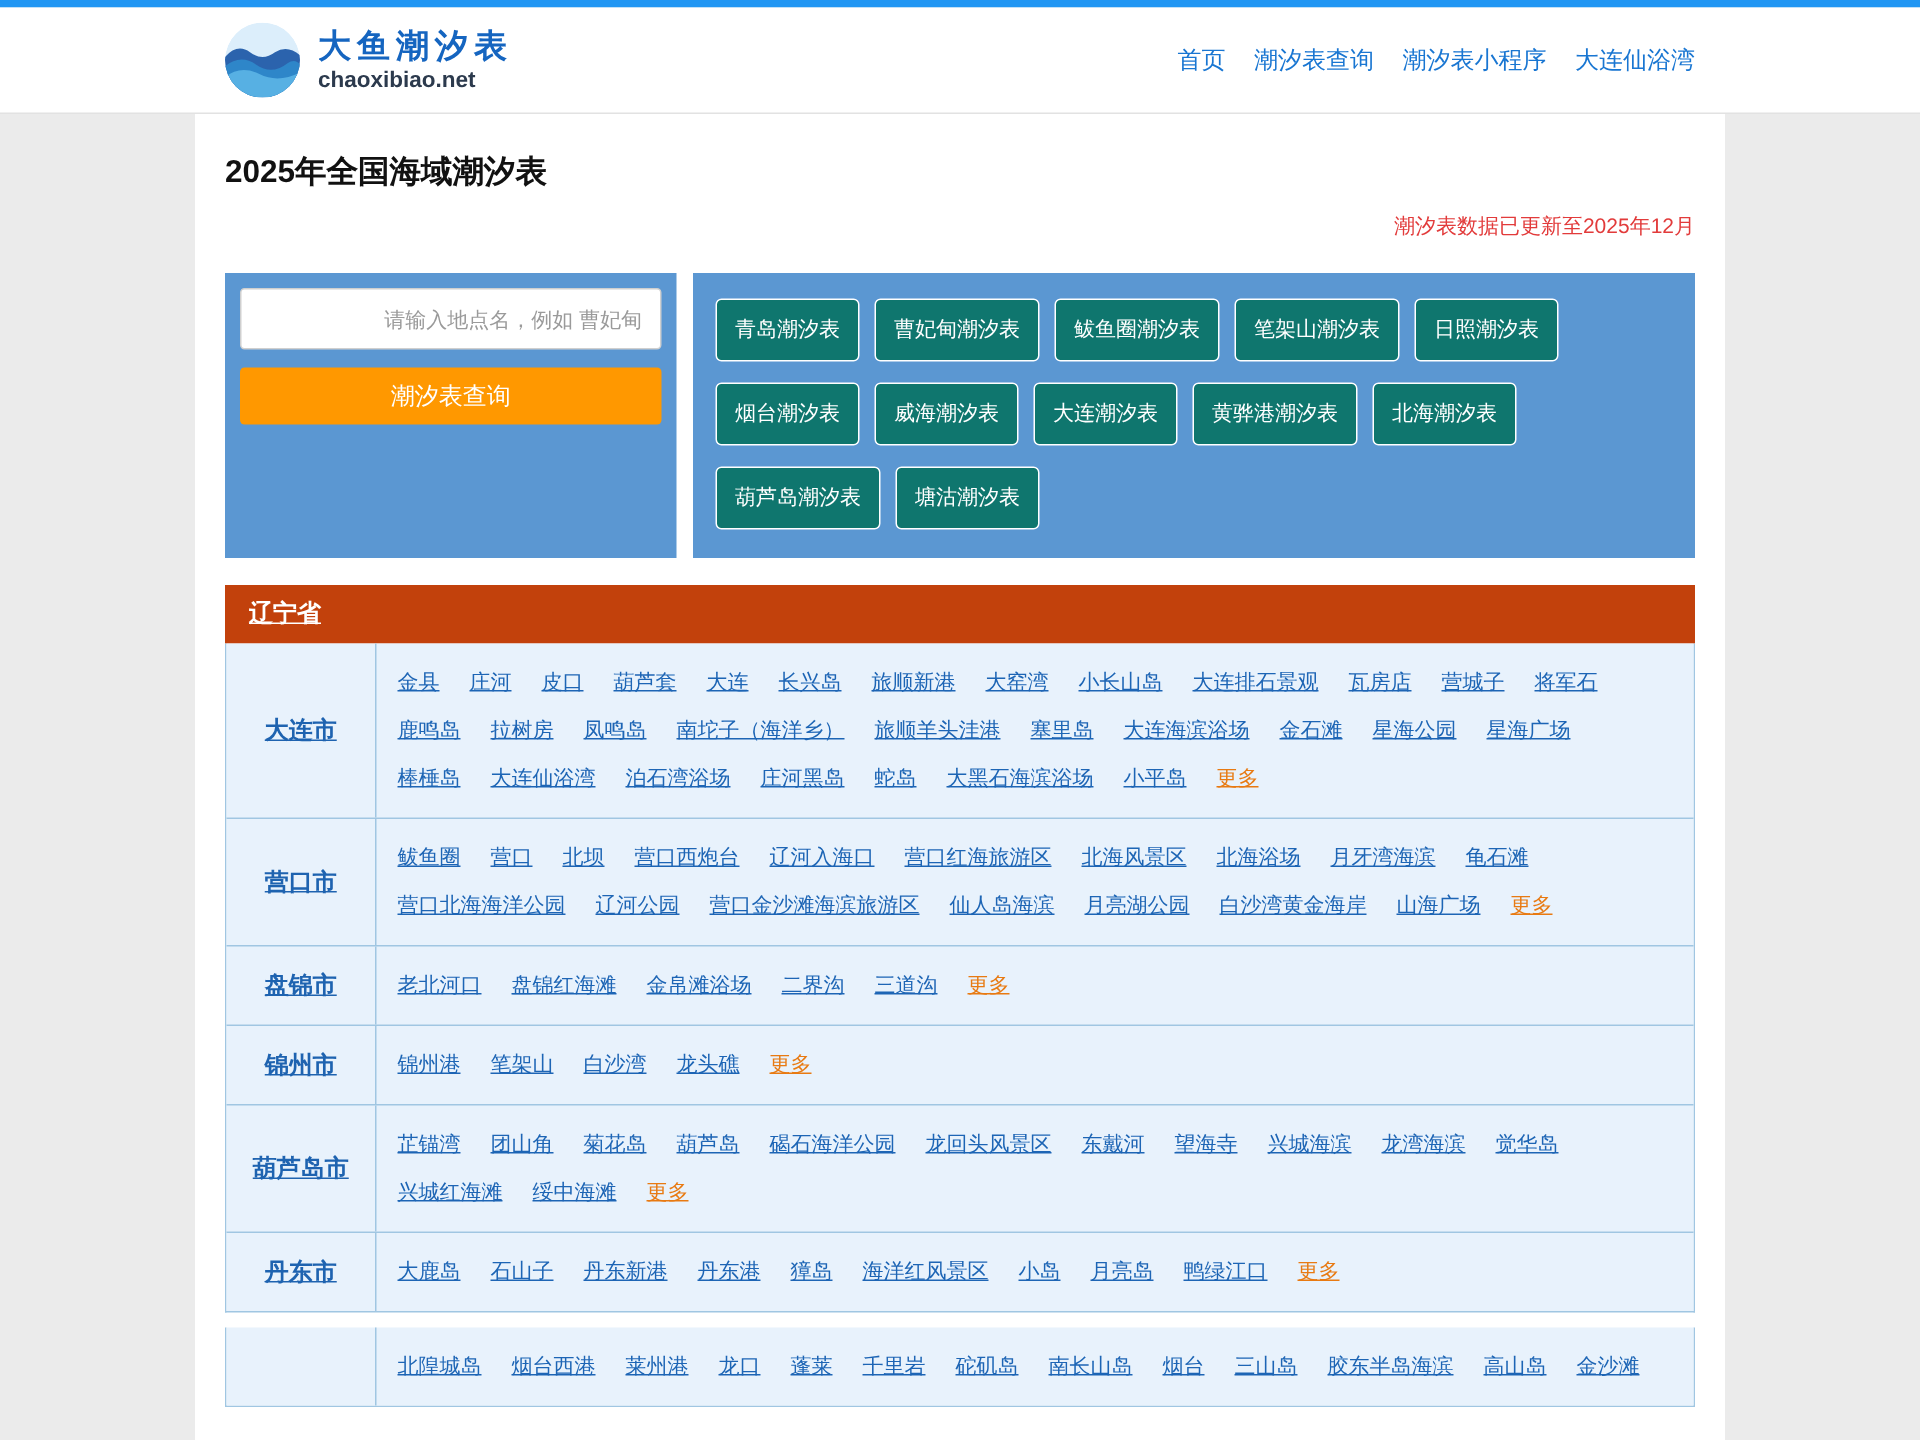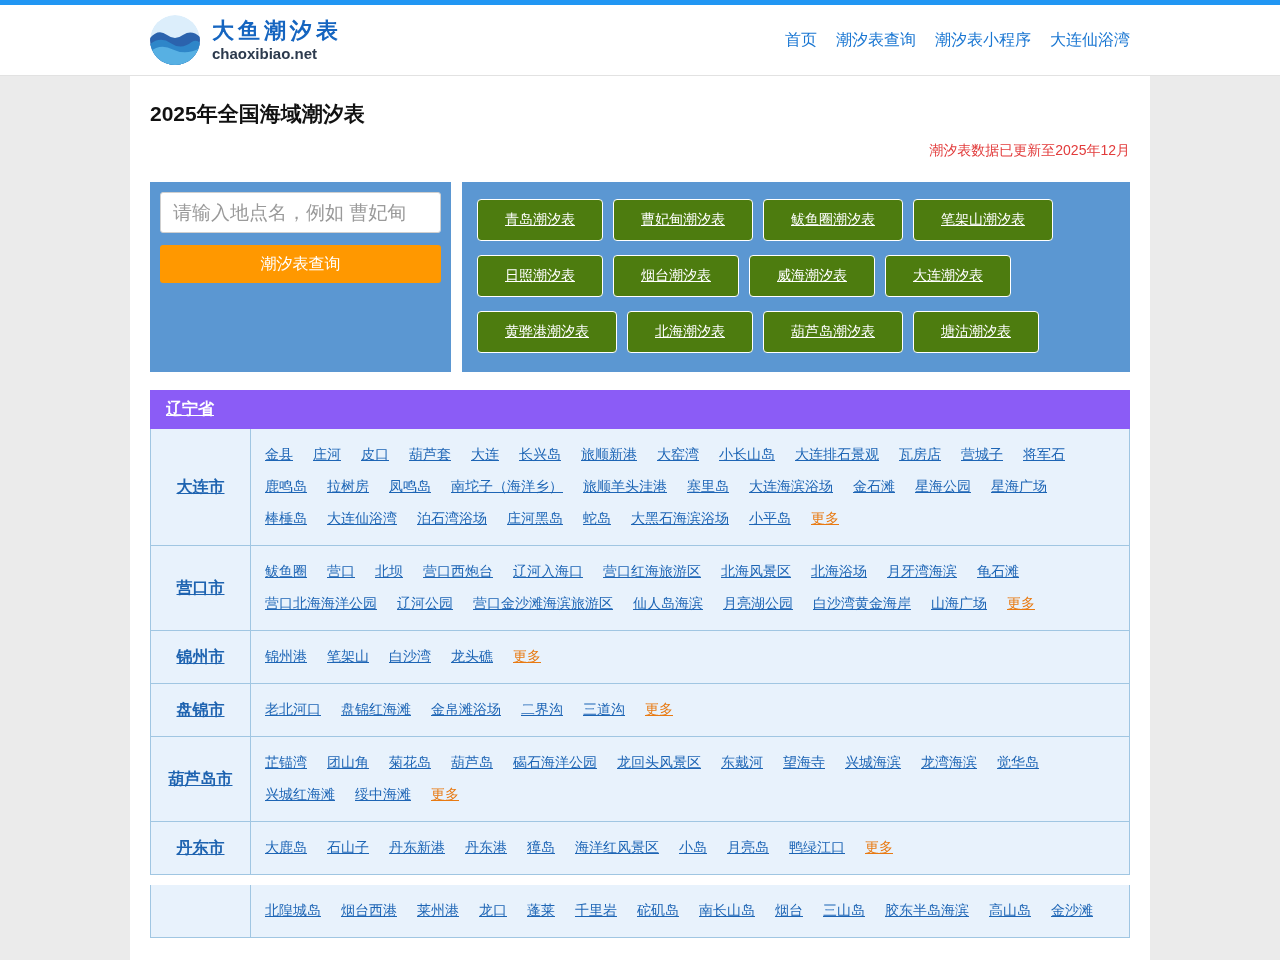--- a/index.html
+++ b/index.html
@@ -15,28 +15,28 @@
   .brand-text .brand-domain { color:#2c3a4d; font-size:15px; font-weight:bold; }
   .main-nav { display:flex; gap:19px; }
   .main-nav a { color:#1976D2; font-size:16px; text-decoration:none; cursor:pointer; }
 
   .page { width:1020px; margin:0 auto; background:#fff; padding:24px 20px 40px 20px; min-height:885px; }
   .page-title { font-size:21px; font-weight:bold; color:#111; margin-bottom:14px; }
   .update-notice { color:#e23b3b; font-size:14px; margin-bottom:22px;text-align:right; }
 
   .search-row { display:flex; gap:11px; margin-bottom:18px; }
   .search-panel { width:301px; background:#5b97d2; padding:10px; }
-  .search-input { width:100%; height:41px; border:1px solid #cfcfcf; border-radius:3px; padding:0 12px; font-size:19px; color:#333; outline:none; font-family:inherit; }
+  .search-input { width:100%; height:41px; border:1px solid #cfcfcf; border-radius:3px; padding:0 12px; font-size:14px; color:#333; outline:none; font-family:inherit;text-align:right; }
   .search-input::placeholder { color:#9a9a9a; }
   .search-button { width:100%; height:38px; margin-top:12px; background:#ff9800; color:#fff; font-size:16px; border:none; border-radius:3px; cursor:pointer; font-family:inherit; }
   .quick-panel { flex:1; background:#5b97d2; padding:8px 10px 14px 10px; display:flex; flex-wrap:wrap; align-content:flex-start; }
-  .quick-btn { background:#4d7c0f; color:#fff; border:1px solid #fff; border-radius:4px; font-size:14px; padding:11px 27px; margin:9px 5px 5px 5px; cursor:pointer; white-space:nowrap; font-family:inherit;text-decoration:underline; }
+  .quick-btn { background:#0f766e; color:#fff; border:1px solid #fff; border-radius:4px; font-size:14px; padding:11px 12px; margin:9px 5px 5px 5px; cursor:pointer; white-space:nowrap; font-family:inherit; }
 
   .province { margin-top:10px; }
-  .province-header { background:#8b5cf6; color:#fff; font-size:16px; font-weight:bold; padding:9px 16px; }
+  .province-header { background:#c2410c; color:#fff; font-size:16px; font-weight:bold; padding:9px 16px; }
   .province-header span { text-decoration:underline; cursor:pointer; }
   .city-table { border:1px solid #a0c6e2; border-top:none; }
   .city-row { display:flex; background:#e8f2fc; border-top:1px solid #a0c6e2; }
   .city-row:first-child { border-top:none; }
   .city-cell { width:100px; flex:0 0 100px; display:flex; align-items:center; justify-content:center; border-right:1px solid #a0c6e2; padding:10px 4px; }
   .city-name { color:#1e63b0; font-size:16px; font-weight:bold; text-decoration:underline; cursor:pointer; }
   .links-cell { flex:1; padding:10px 14px; }
   .loc-link { display:inline-block; color:#1d65b5; font-size:14px; text-decoration:underline; margin:7px 20px 7px 0; cursor:pointer; }
   .more-link { display:inline-block; color:#e87a12; font-size:14px; text-decoration:underline; margin:7px 20px 7px 0; cursor:pointer; }
 </style>
@@ -106,29 +106,29 @@
             <div class="links-cell"><a class="loc-link">金县</a><a class="loc-link">庄河</a><a class="loc-link">皮口</a><a class="loc-link">葫芦套</a><a class="loc-link">大连</a><a class="loc-link">长兴岛</a><a class="loc-link">旅顺新港</a><a class="loc-link">大窑湾</a><a class="loc-link">小长山岛</a><a class="loc-link">大连排石景观</a><a class="loc-link">瓦房店</a><a class="loc-link">营城子</a><a class="loc-link">将军石</a><a class="loc-link">鹿鸣岛</a><a class="loc-link">拉树房</a><a class="loc-link">凤鸣岛</a><a class="loc-link">南坨子（海洋乡）</a><a class="loc-link">旅顺羊头洼港</a><a class="loc-link">塞里岛</a><a class="loc-link">大连海滨浴场</a><a class="loc-link">金石滩</a><a class="loc-link">星海公园</a><a class="loc-link">星海广场</a><a class="loc-link">棒棰岛</a><a class="loc-link">大连仙浴湾</a><a class="loc-link">泊石湾浴场</a><a class="loc-link">庄河黑岛</a><a class="loc-link">蛇岛</a><a class="loc-link">大黑石海滨浴场</a><a class="loc-link">小平岛</a><a class="more-link">更多</a></div>
           </div>
           <div class="city-row">
             <div class="city-cell">
               <a class="city-name">营口市</a>
             </div>
             <div class="links-cell"><a class="loc-link">鲅鱼圈</a><a class="loc-link">营口</a><a class="loc-link">北坝</a><a class="loc-link">营口西炮台</a><a class="loc-link">辽河入海口</a><a class="loc-link">营口红海旅游区</a><a class="loc-link">北海风景区</a><a class="loc-link">北海浴场</a><a class="loc-link">月牙湾海滨</a><a class="loc-link">龟石滩</a><a class="loc-link">营口北海海洋公园</a><a class="loc-link">辽河公园</a><a class="loc-link">营口金沙滩海滨旅游区</a><a class="loc-link">仙人岛海滨</a><a class="loc-link">月亮湖公园</a><a class="loc-link">白沙湾黄金海岸</a><a class="loc-link">山海广场</a><a class="more-link">更多</a></div>
           </div>
           <div class="city-row">
             <div class="city-cell">
+              <a class="city-name">盘锦市</a>
+            </div>
+            <div class="links-cell"><a class="loc-link">老北河口</a><a class="loc-link">盘锦红海滩</a><a class="loc-link">金帛滩浴场</a><a class="loc-link">二界沟</a><a class="loc-link">三道沟</a><a class="more-link">更多</a></div>
+          </div>
+          <div class="city-row">
+            <div class="city-cell">
               <a class="city-name">锦州市</a>
             </div>
             <div class="links-cell"><a class="loc-link">锦州港</a><a class="loc-link">笔架山</a><a class="loc-link">白沙湾</a><a class="loc-link">龙头礁</a><a class="more-link">更多</a></div>
-          </div>
-          <div class="city-row">
-            <div class="city-cell">
-              <a class="city-name">盘锦市</a>
-            </div>
-            <div class="links-cell"><a class="loc-link">老北河口</a><a class="loc-link">盘锦红海滩</a><a class="loc-link">金帛滩浴场</a><a class="loc-link">二界沟</a><a class="loc-link">三道沟</a><a class="more-link">更多</a></div>
           </div>
           <div class="city-row">
             <div class="city-cell">
               <a class="city-name">葫芦岛市</a>
             </div>
             <div class="links-cell"><a class="loc-link">芷锚湾</a><a class="loc-link">团山角</a><a class="loc-link">菊花岛</a><a class="loc-link">葫芦岛</a><a class="loc-link">碣石海洋公园</a><a class="loc-link">龙回头风景区</a><a class="loc-link">东戴河</a><a class="loc-link">望海寺</a><a class="loc-link">兴城海滨</a><a class="loc-link">龙湾海滨</a><a class="loc-link">觉华岛</a><a class="loc-link">兴城红海滩</a><a class="loc-link">绥中海滩</a><a class="more-link">更多</a></div>
           </div>
           <div class="city-row">
             <div class="city-cell">
               <a class="city-name">丹东市</a>

